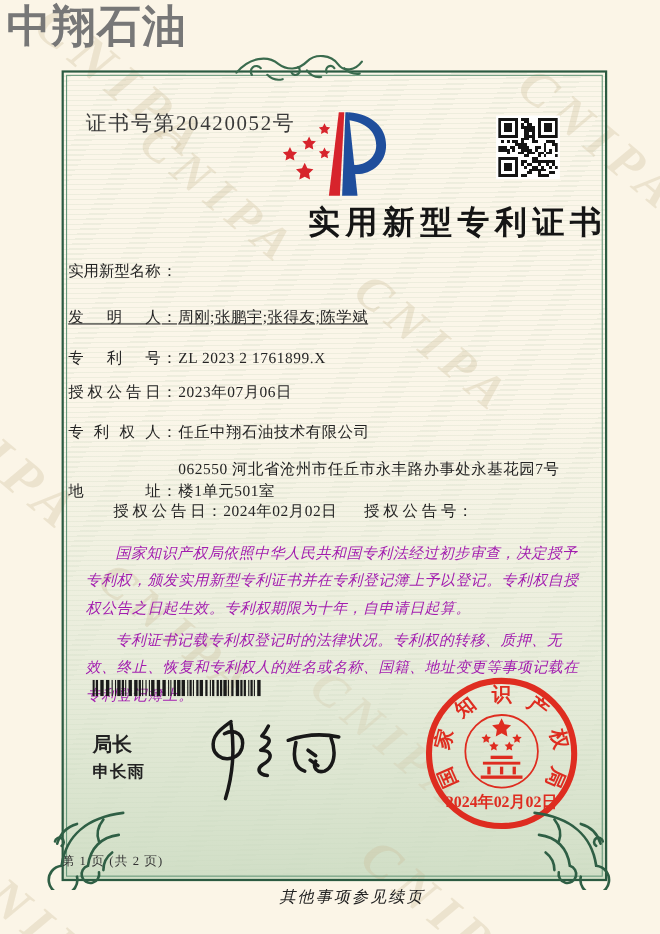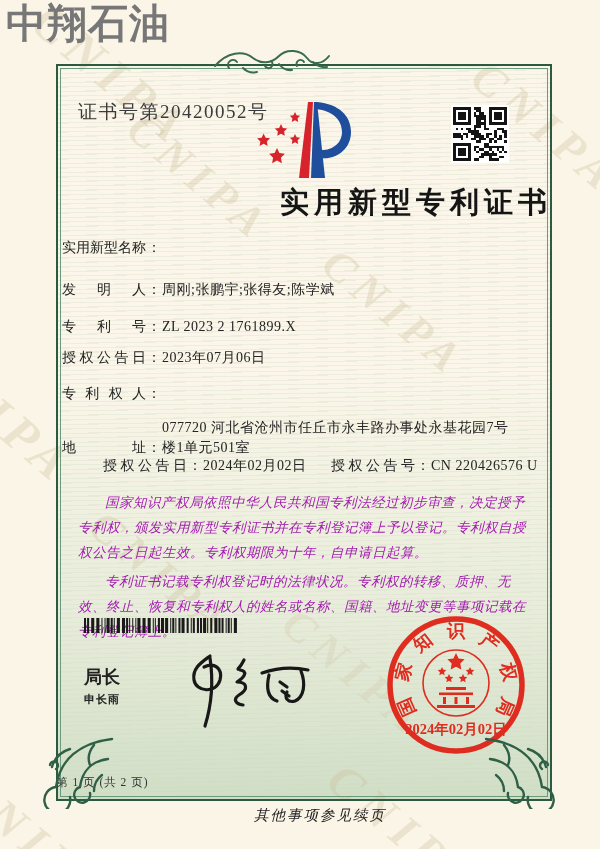--- a/index.html
+++ b/index.html
@@ -44,21 +44,21 @@
   .pair2{margin-left:10px;display:flex;}
 
   .legal{position:absolute;left:78px;top:490px;width:454px;font-size:13.5px;line-height:25px;
       color:#a21caf;font-style:italic;letter-spacing:0.5px;}
   .legal p{margin:0 0 4px 0;text-indent:2em;}
 
   .barcode{position:absolute;left:84px;top:618px;width:156px;height:15px;}
   .signer-title{position:absolute;left:84px;top:665px;font-family:"Liberation Sans","DejaVu Sans",sans-serif;
       font-weight:600;font-size:18px;color:#222;}
   .signer-name{position:absolute;left:84px;top:692px;font-family:"Liberation Sans","DejaVu Sans",sans-serif;
-      font-weight:600;font-size:11px;color:#222;letter-spacing:1px;}
+      font-weight:600;font-size:15px;color:#222;letter-spacing:1px;}
   .signature{position:absolute;left:172px;top:640px;width:150px;height:100px;}
 
   .seal{position:absolute;left:384px;top:613px;width:144px;height:144px;opacity:0.95;}
   .seal text{font-weight:700;}
 
   .page-num{position:absolute;left:56px;top:775px;width:496px;text-align:left;font-size:11.5px;color:#333;letter-spacing:1px;}
   .note{position:absolute;left:0;top:806px;width:592px;text-align:center;font-size:14.5px;color:#222;
       font-style:italic;letter-spacing:2px;padding-left:24px;}
 
   .ornament-top{position:absolute;left:213px;top:44px;width:118px;height:36px;z-index:4;}
@@ -368,52 +368,52 @@
             <rect x="17" y="20" width="1" height="1" fill="#141414"></rect>
           </svg></div>
     </div>
 
     <div class="title">实用新型专利证书</div>
 
     <div class="frow" style="top:238px;">
       <span class="flabel">实用新型名称</span>
       <span class="fcolon">：</span>
     </div>
-    <div class="frow" style="top:280px;">
+    <div class="frow" style="top:280px;text-decoration:underline;">
       <span class="flabel">发明人</span>
       <span class="fcolon">：</span>
       <span class="fvalue">周刚;张鹏宇;张得友;陈学斌</span>
     </div>
     <div class="frow" style="top:317px;">
       <span class="flabel">专利号</span>
       <span class="fcolon">：</span>
       <span class="fvalue">ZL 2023 2 1761899.X</span>
     </div>
     <div class="frow" style="top:348px;">
       <span class="flabel">授权公告日</span>
       <span class="fcolon">：</span>
       <span class="fvalue">2023年07月06日</span>
     </div>
     <div class="frow" style="top:384px;">
       <span class="flabel">专利权人</span>
       <span class="fcolon">：</span>
+      <span class="fvalue">任丘中翔石油技术有限公司</span>
     </div>
     <div class="frow" style="top:418px;">
       <span class="flabel">地址</span>
       <span class="fcolon">：</span>
-      <span class="fvalue addr">077720 河北省沧州市任丘市永丰路办事处永基花园7号楼1单元501室</span>
+      <span class="fvalue addr">062550 河北省沧州市任丘市永丰路办事处永基花园7号楼1单元501室</span>
     </div>
     <div class="frow" style="top:456px;margin-left:41px;">
       <span class="flabel">授权公告日</span>
       <span class="fcolon">：</span>
       <span class="fvalue" style="width:118px;">2024年02月02日</span>
       <span class="pair2">
         <span class="flabel">授权公告号</span>
         <span class="fcolon">：</span>
-        <span class="fvalue">CN 220426576 U</span>
       </span>
     </div>
 
     <div class="legal">
       <p>国家知识产权局依照中华人民共和国专利法经过初步审查，决定授予专利权，颁发实用新型专利证书并在专利登记簿上予以登记。专利权自授权公告之日起生效。专利权期限为十年，自申请日起算。</p>
       <p>专利证书记载专利权登记时的法律状况。专利权的转移、质押、无效、终止、恢复和专利权人的姓名或名称、国籍、地址变更等事项记载在专利登记簿上。</p>
     </div>
 
     <div class="barcode">
       <div style="width:100%;height:100%;"><svg viewBox="0 0 152 15" width="100%" height="100%" preserveAspectRatio="none">

